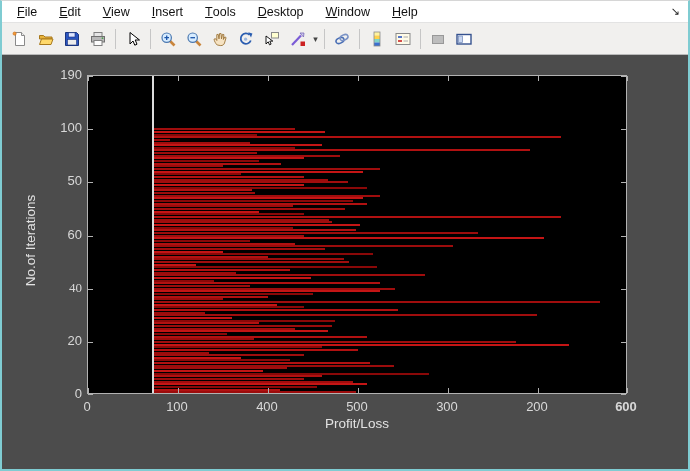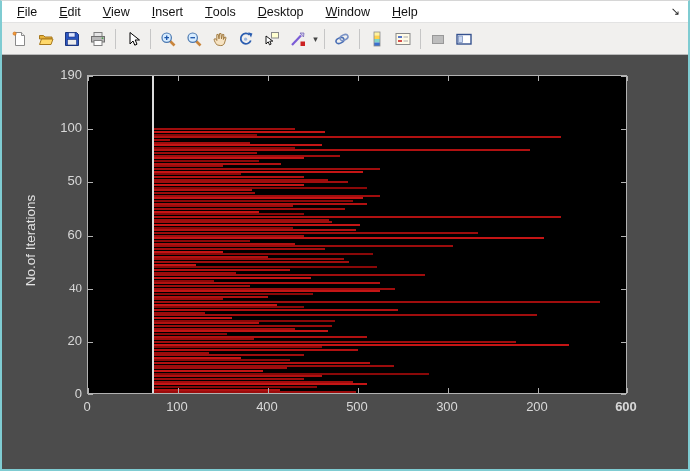--- a/index.html
+++ b/index.html
@@ -183,20 +183,21 @@
       <span class="tool-btn">
         <svg width="16" height="16" viewBox="0 0 16 16">
           <rect x="1" y="3.5" width="14" height="9.5" fill="#fff" stroke="#35528f" stroke-width="1.4"></rect>
           <rect x="2.6" y="5" width="3.8" height="6.5" fill="#c8d6f0" stroke="#6d86b8" stroke-width="0.7"></rect>
         </svg>
       </span>
     </div>
 
   <div class="figure-area">
     <div class="axis-label ylabel">No.of Iterations</div>
+    <div class="axis-label xlabel">Profit/Loss</div>
     <div class="plot" id="plot">
         <div class="bar" style="top: 315.3px; left: 64.8px; width: 203.4px; background: rgb(156, 12, 12);"></div>
         <div class="bar" style="top: 312.7px; left: 64.8px; width: 126.9px; background: rgb(177, 17, 17);"></div>
         <div class="bar" style="top: 310px; left: 64.8px; width: 164.7px; background: rgb(138, 8, 8);"></div>
         <div class="bar" style="top: 307.4px; left: 64.8px; width: 214.2px; background: rgb(196, 21, 21);"></div>
         <div class="bar" style="top: 304.7px; left: 64.8px; width: 199.8px; background: rgb(160, 13, 13);"></div>
         <div class="bar" style="top: 302.1px; left: 64.8px; width: 151.2px; background: rgb(156, 12, 12);"></div>
         <div class="bar" style="top: 299.4px; left: 64.8px; width: 169.2px; background: rgb(177, 17, 17);"></div>
         <div class="bar" style="top: 296.7px; left: 64.8px; width: 276.3px; background: rgb(138, 8, 8);"></div>
         <div class="bar" style="top: 294.1px; left: 64.8px; width: 110.7px; background: rgb(196, 21, 21);"></div>

